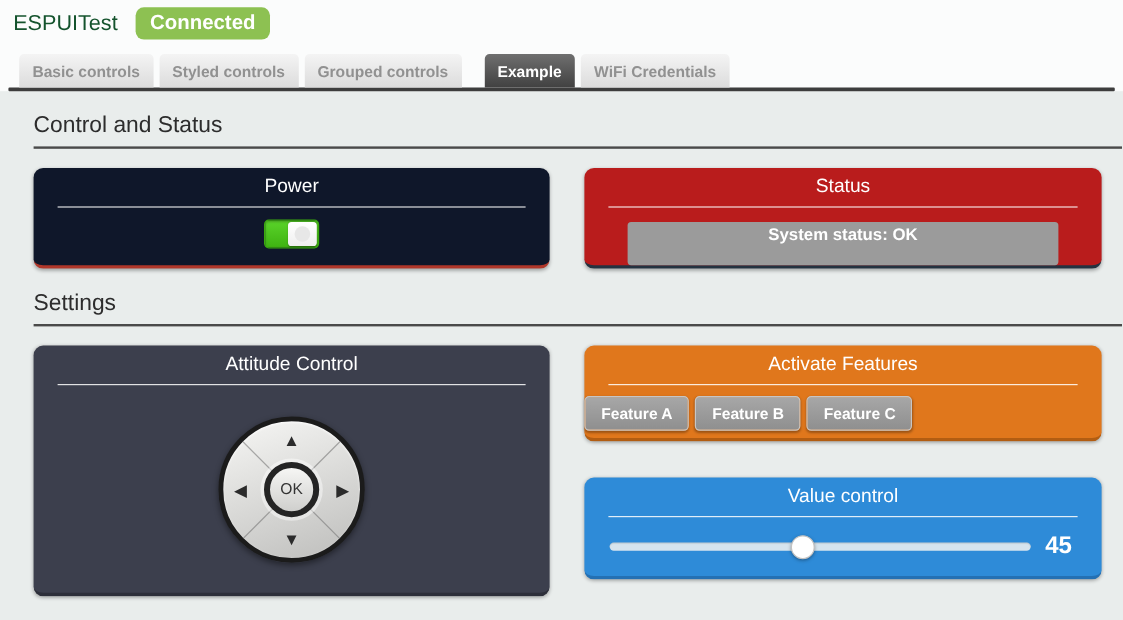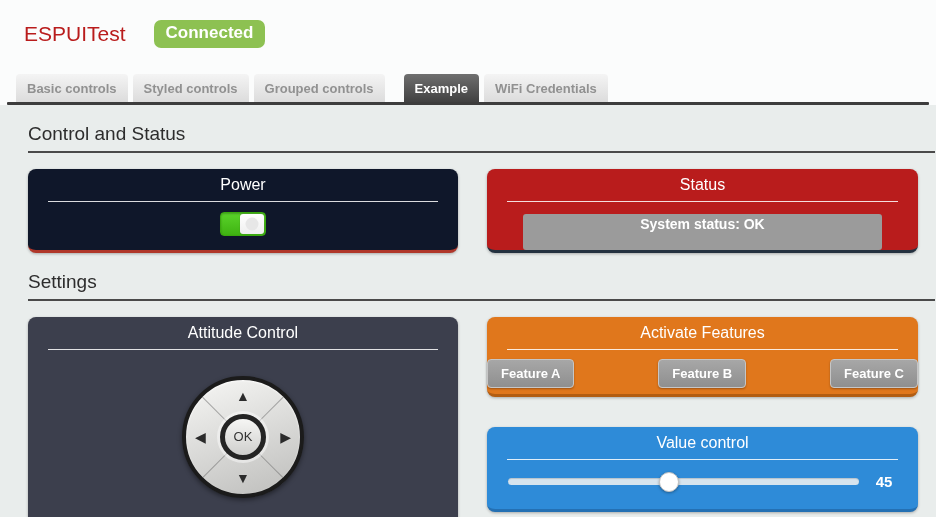--- a/index.html
+++ b/index.html
@@ -6,21 +6,21 @@
   html,body { margin:0; padding:0; }
   body {
     width:936px; height:517px;
     font-family:"Liberation Sans", sans-serif;
     background:#e9edec;
     overflow:hidden;
   }
   
   .header-zone { background:#fbfcfc; padding-bottom:0; }
   .app-header { display:flex; align-items:center; gap:11px; padding:5px 0 2px 7px; }
-  .app-title { font-size:21px; font-weight:400; color:#b91c1c; margin:17px; letter-spacing:0; }
+  .app-title { font-size:18px; font-weight:400; color:#14532d; margin:4px; letter-spacing:0; }
   .badge {
     background:#8dc152; color:#fff; font-weight:bold; font-size:17px;
     padding:4px 12px 5px; border-radius:7px; line-height:1.1;
   }
   
   .tabs { display:flex; align-items:flex-end; gap:5px; padding:9px 0 0 16px; }
   .tab {
     font-size:13px; font-weight:bold; color:#919191;
     background:linear-gradient(#f4f4f4,#dcdcdc);
     padding:7px 11px 6px; border-radius:4px 4px 0 0;
@@ -94,41 +94,41 @@
   .dpad-center {
     position:absolute; top:50%; left:50%; transform:translate(-50%,-50%);
     width:46px; height:46px; border-radius:50%;
     background:linear-gradient(#f6f6f4,#cfcfcd);
     border:5px solid #242424;
     box-shadow:0 0 0 3px rgba(255,255,255,.45);
     display:flex; align-items:center; justify-content:center;
     font-weight:normal; font-size:13px; color:#333; cursor:pointer;
   }
   
-  .features-body { flex:1; display:flex; justify-content:space-between; align-items:flex-start; gap:5px; padding-top:9px; }
+  .features-body { flex:1; display:flex; justify-content:flex-start; align-items:flex-start; gap:5px; padding-top:9px; }
   .feature-btn {
     background:linear-gradient(#a7a7a7,#8f8f8f);
     border:1px solid #c6c6c6; border-radius:4px;
     color:#fff; font-weight:bold; font-size:13px;
     padding:6px 13px; cursor:pointer;
     box-shadow:0 1px 2px rgba(0,0,0,.3);
   }
   
   .slider-row { display:flex; align-items:center; gap:12px; padding:13px 21px 0; }
   .slider-track {
     flex:1; height:7px; background:#d6e4ee; border-radius:4px; position:relative;
     box-shadow:inset 0 1px 1px rgba(0,0,0,.15); cursor:pointer;
   }
   .slider-knob {
     position:absolute; top:50%; left:46%; transform:translate(-50%,-50%);
     width:20px; height:20px; border-radius:50%;
     background:#fff; border:1px solid #c2c2c2;
     box-shadow:0 1px 3px rgba(0,0,0,.35); cursor:pointer;
   }
-  .slider-value { min-width:26px; text-align:center; color:#fff; font-weight:bold; font-size:15px; }
+  .slider-value { min-width:26px; text-align:left; color:#fff; font-weight:bold; font-size:20px; }
 </style>
 </head>
 <body>
 
 <div class="header-zone">
   <div class="app-header">
     <h1 class="app-title">ESPUITest</h1>
     <span class="badge">Connected</span>
   </div>
   <nav class="tabs">

